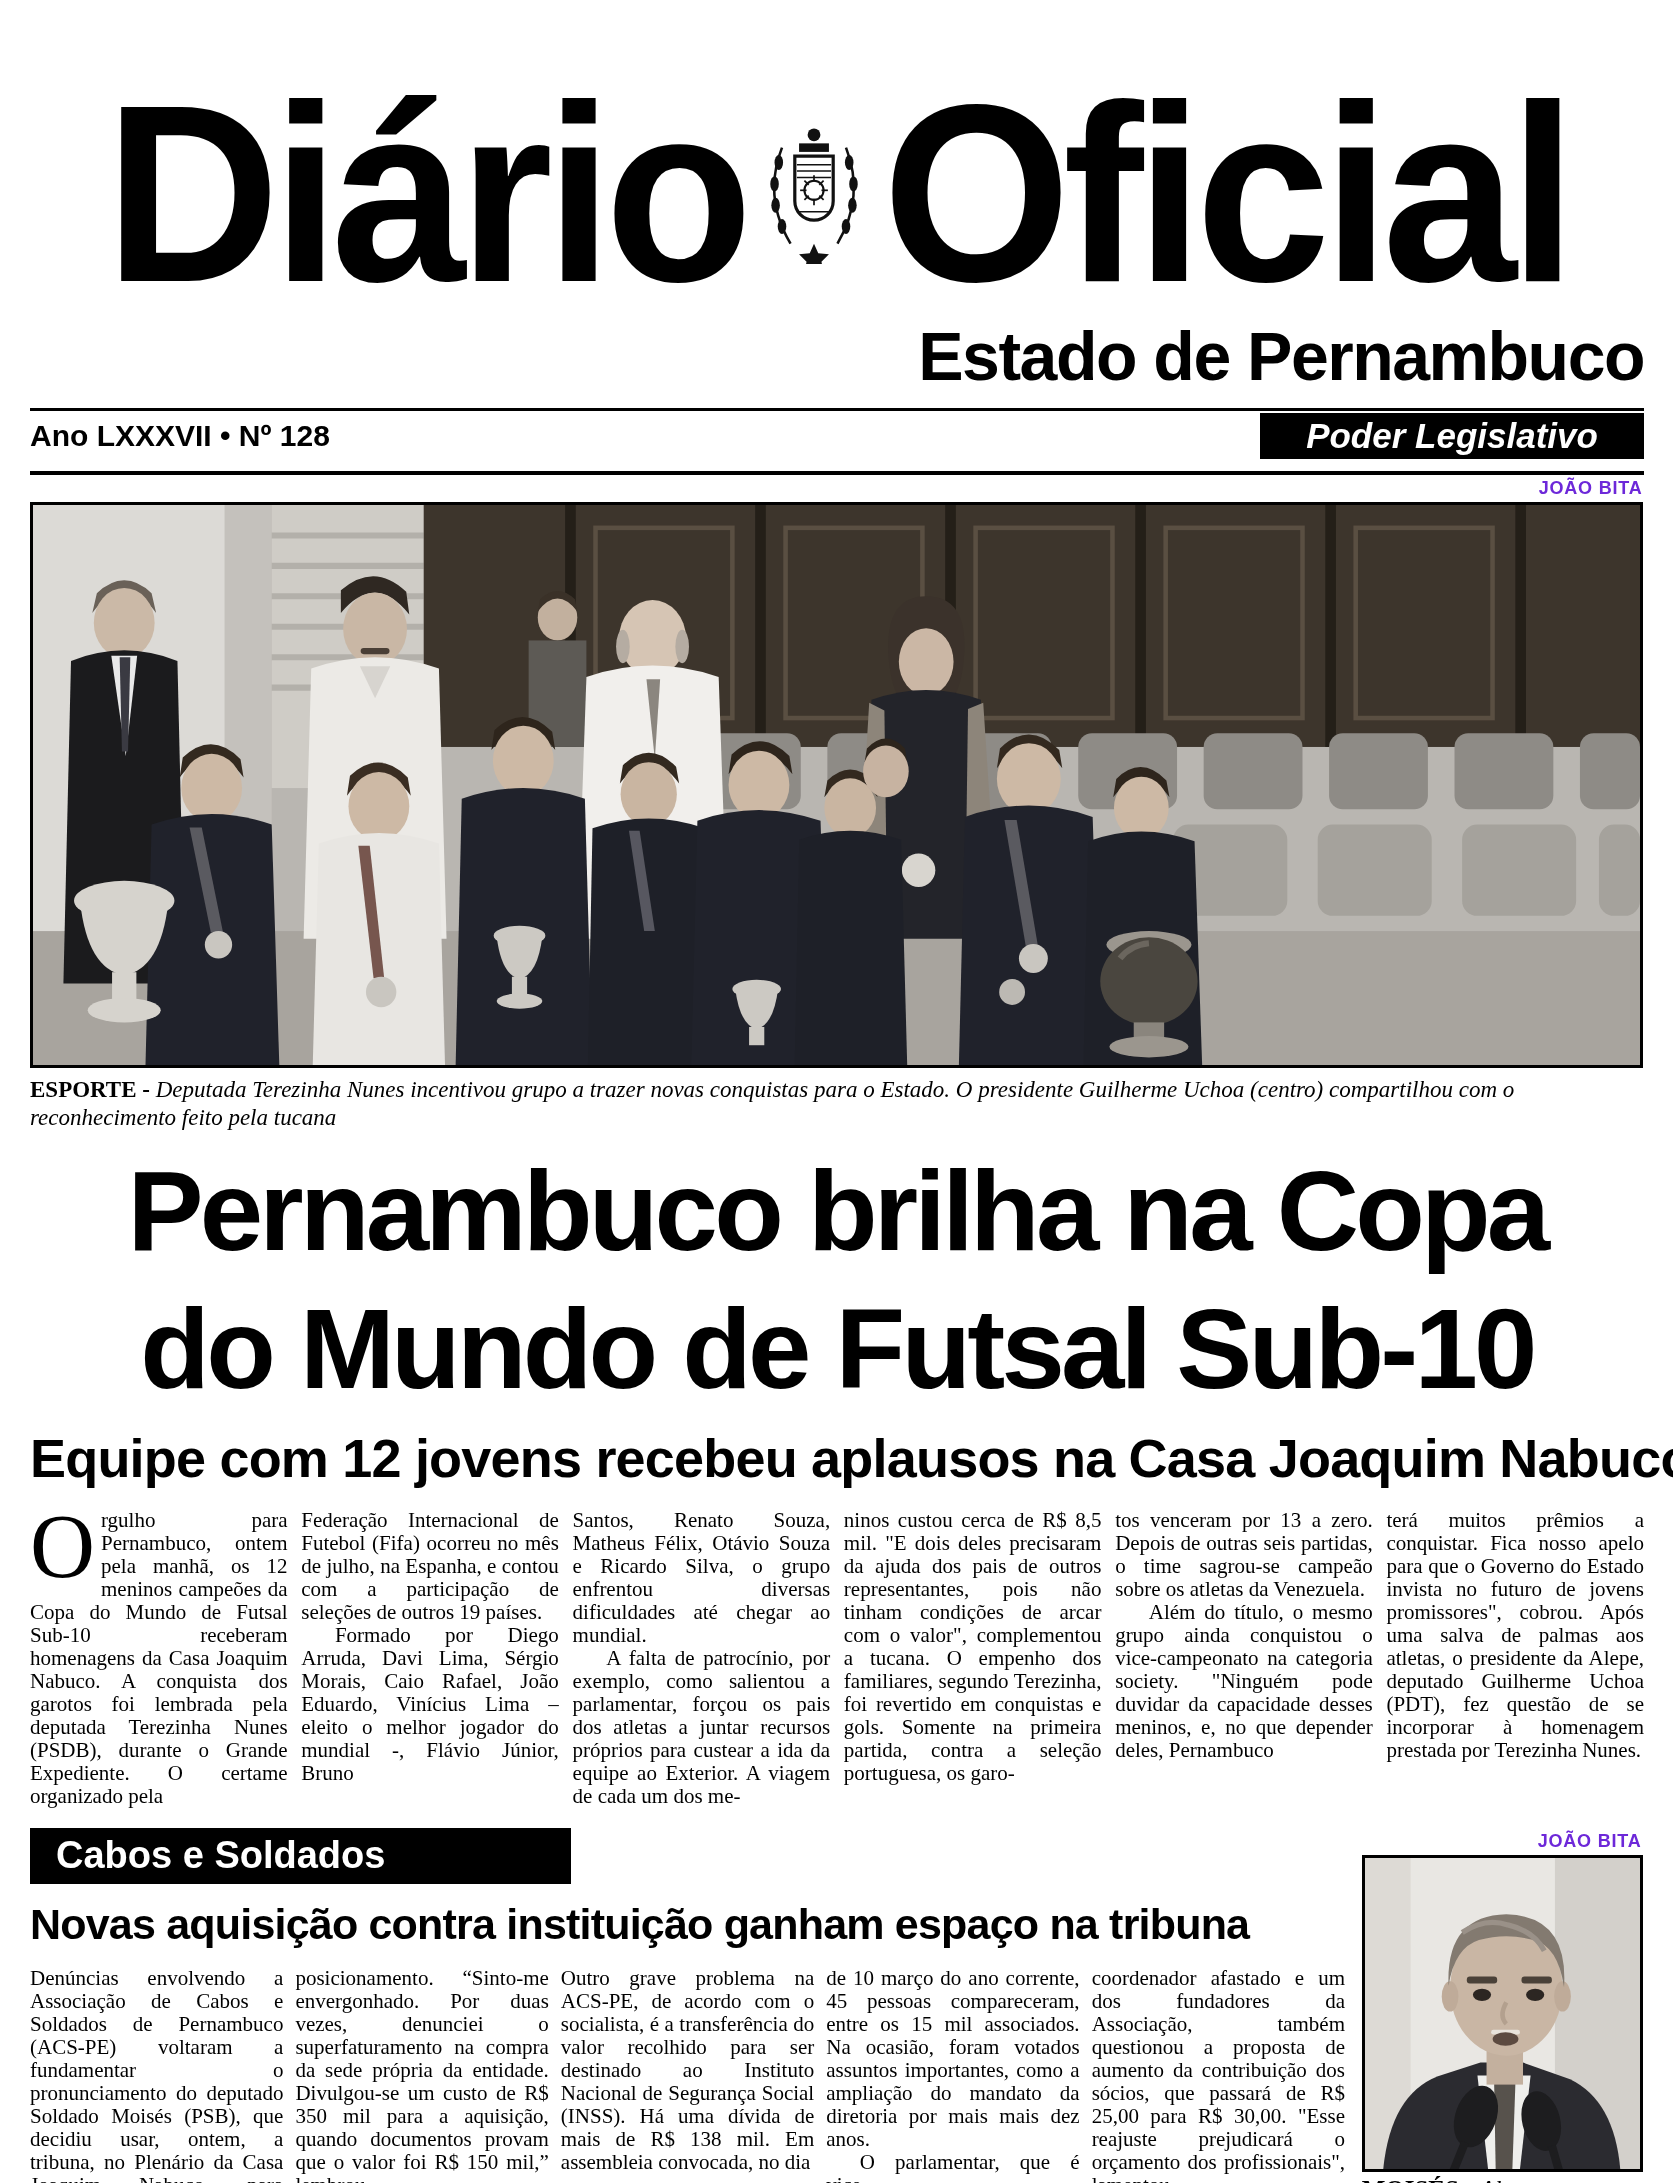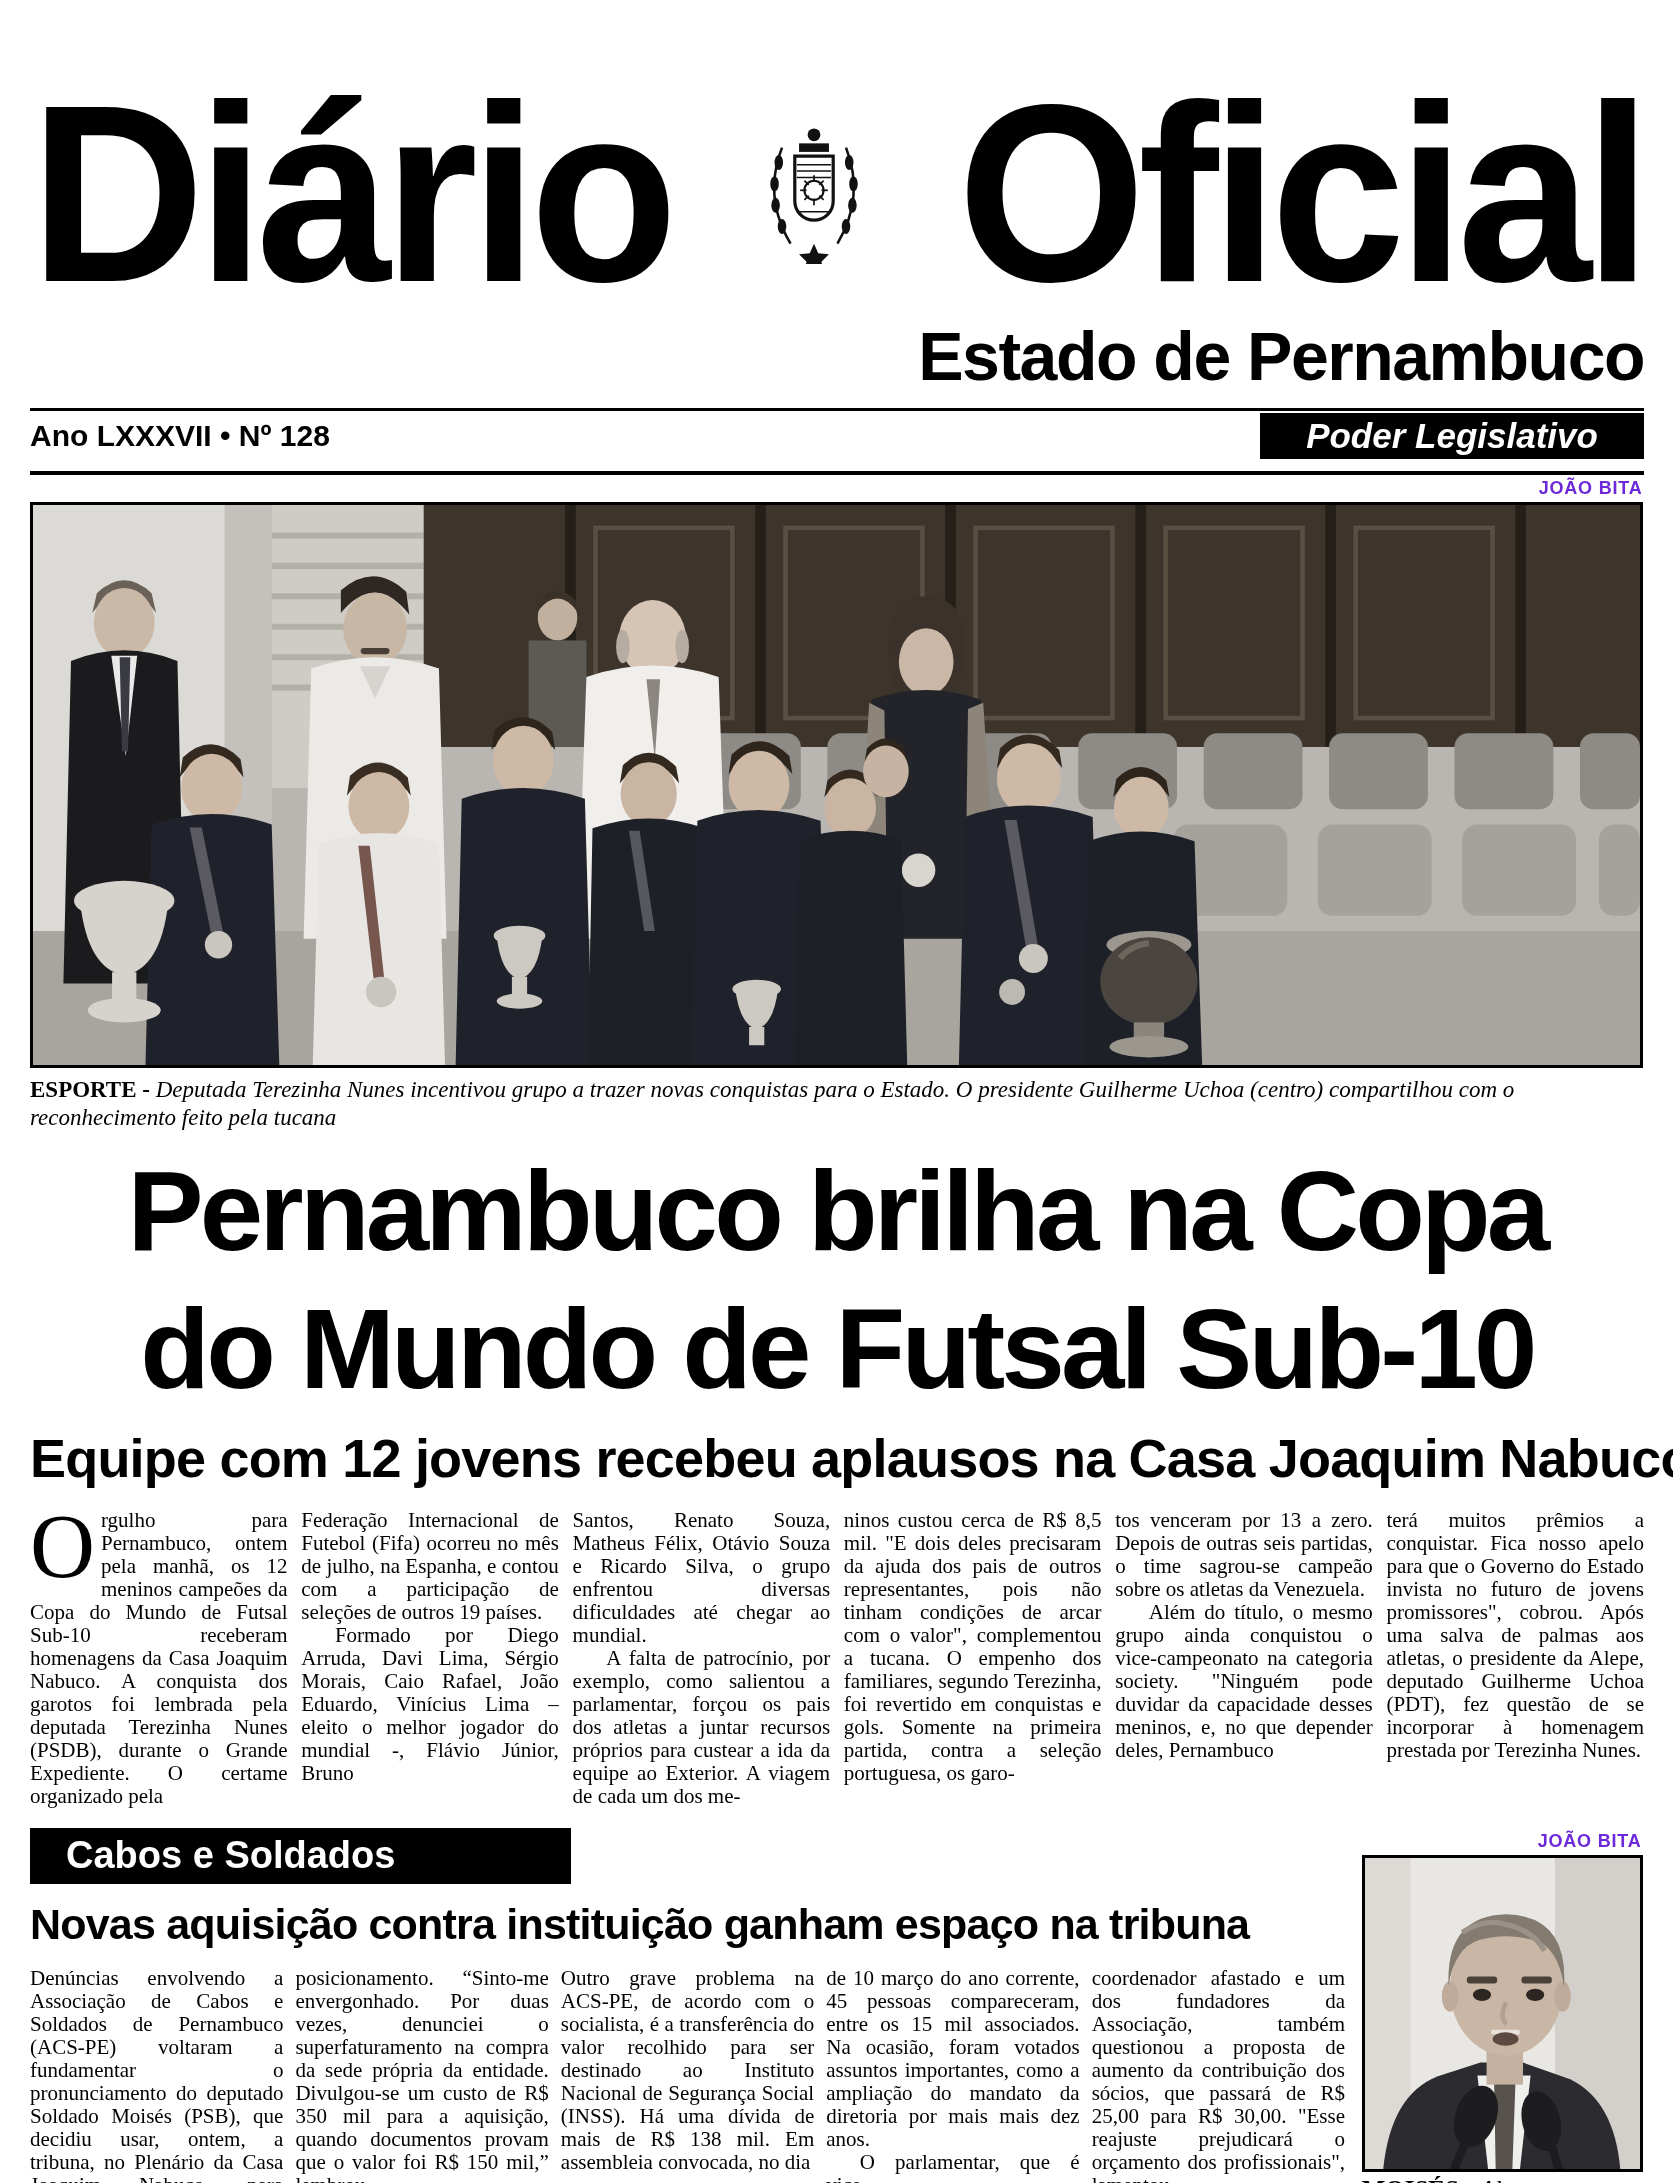--- a/index.html
+++ b/index.html
@@ -3,21 +3,21 @@
 <meta charset="utf-8">
 <style>
   html,body{margin:0;padding:0;background:#ffffff;}
   .page{
     position:relative;width:1674px;height:2183px;overflow:hidden;
     background:#ffffff;color:#000;box-sizing:border-box;
     padding:61px 30px 0 30px;
     font-family:"Liberation Sans",sans-serif;
   }
   
-  .masthead{display:flex;justify-content:space-between;align-items:center;height:265px;}
+  .masthead{display:flex;justify-content:center;align-items:center;height:265px;}
   .masthead .word{
     font-size:242px;font-weight:bold;letter-spacing:-7.6px;line-height:1;
     white-space:nowrap;transform:scaleY(1.04);
   }
   .emblem{width:128px;height:141px;flex:0 0 auto;margin:0 4.6px;}
   .mast-sub{
     text-align:right;font-size:68px;font-weight:bold;letter-spacing:-1.5px;
     margin-top:-4.6px;line-height:1.05;
   }
   .rule-thin{border:0;border-top:3px solid #000;margin:15px 0 0 0;}
@@ -55,21 +55,21 @@
   .dropcap{
     float:left;font-size:90px;line-height:67px;padding:4.6px 6px 0 0;
     font-family:"Liberation Serif",serif;font-weight:normal;
   }
   
   .story2{display:flex;margin-top:20px;}
   .story2-main{width:1315px;flex:0 0 auto;}
   .story2-rail{width:298px;flex:0 0 auto;padding-left:16.7px;box-sizing:border-box;}
   .section-bar{
     width:541px;height:56px;background:#000;color:#fff;
-    display:flex;align-items:center;padding-left:36px;box-sizing:border-box;
+    display:flex;align-items:center;padding-left:26px;box-sizing:border-box;
     font-size:38px;font-weight:bold;letter-spacing:0;
   }
   .headline2{
     margin-top:16.7px;font-weight:bold;font-size:43px;letter-spacing:-0.8px;white-space:nowrap;
   }
   .cols5{display:flex;gap:12px;margin-top:18px;}
   .railphoto{width:281px;height:317px;border:3px solid #000;box-sizing:border-box;overflow:hidden;background:#e9e7e3;margin-top:1.5px;}
   .railphoto svg{display:block;}
   .railcaption{margin-top:4.6px;font-family:"Liberation Serif",serif;font-size:25px;}
   .railcaption .cap-label{font-weight:bold;}

